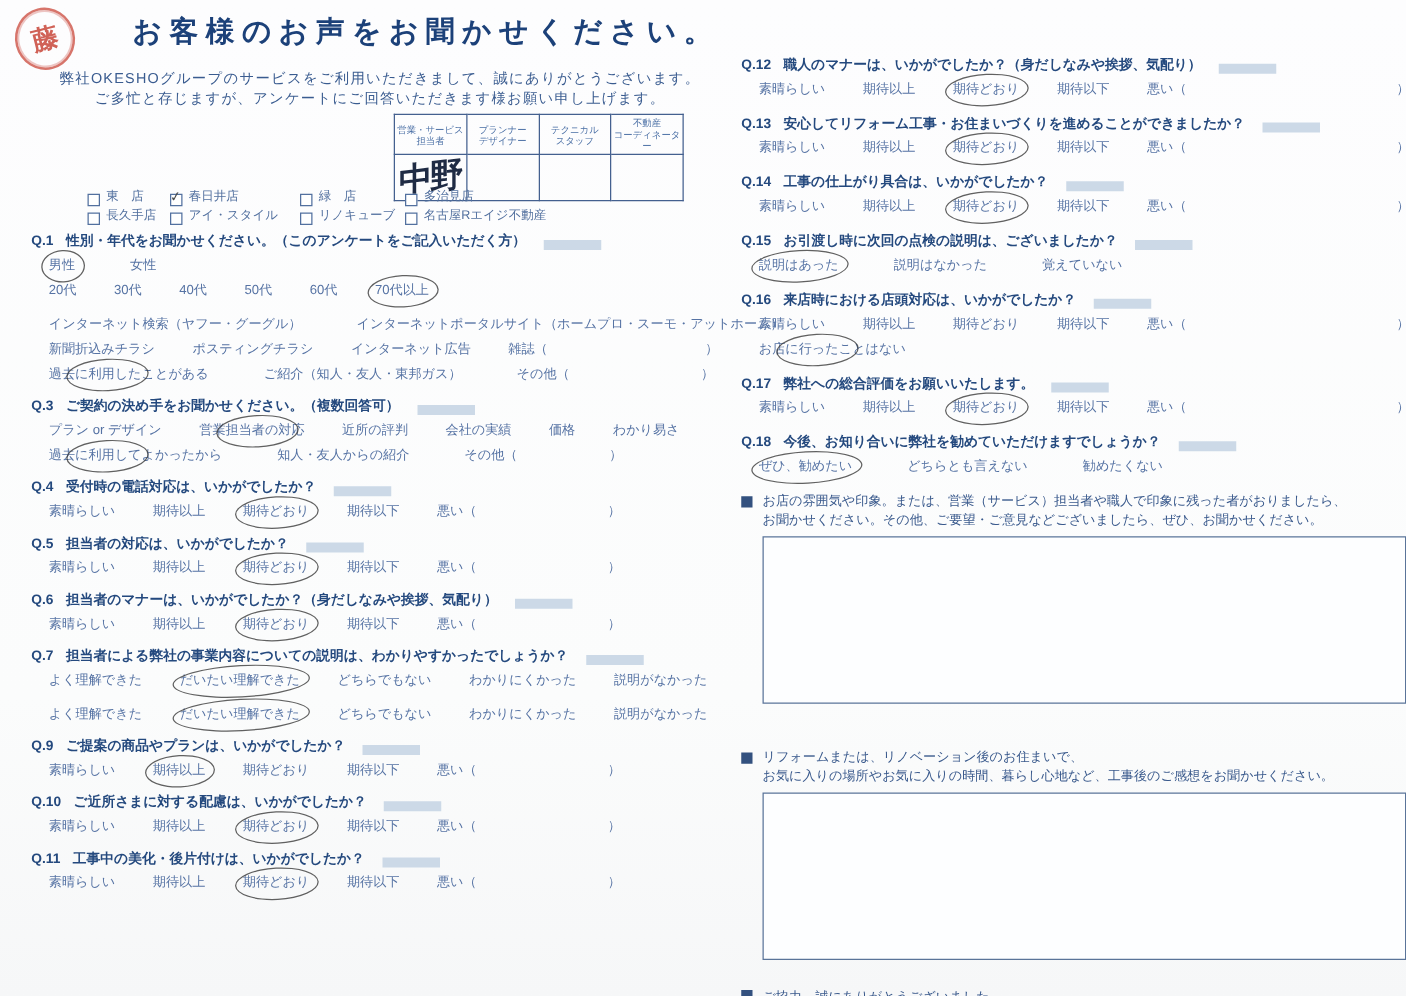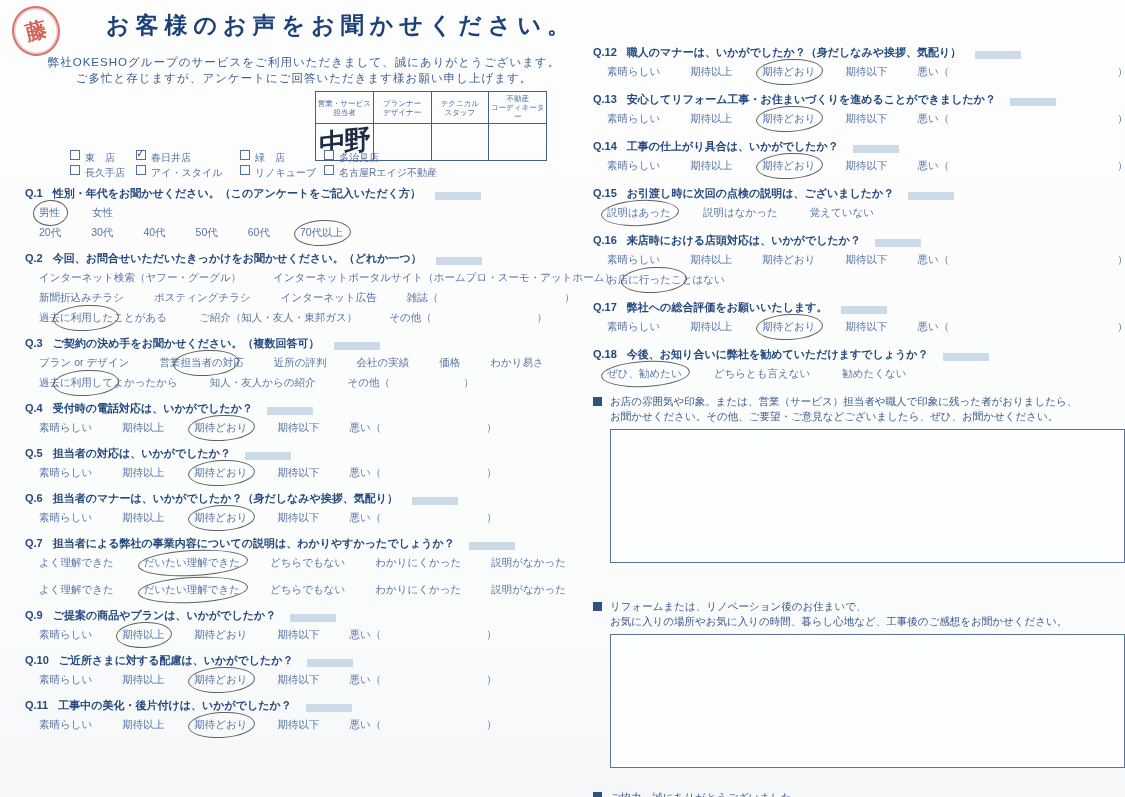--- a/index.html
+++ b/index.html
@@ -34,36 +34,36 @@
   .staff th{font-size:7.5px;line-height:9px;font-weight:normal;color:#4a6fa5;
     white-space:pre-line;text-align:center;padding:2px 1px;height:16px;}
   .staff td{height:36px;vertical-align:middle;}
   .hand{font-size:27px;color:#1f2b44;font-weight:bold;display:inline-block;
     transform:rotate(-7deg) skewX(-7deg);font-family:"DejaVu Serif",serif;
     letter-spacing:-2px;margin-left:3px;}
   
   #stores{position:absolute;left:70px;top:150px;}
   .store-row{display:grid;grid-template-columns:66px 104px 84px auto;
     font-size:10px;color:#52709f;line-height:15px;}
-  .store-item{display:flex;align-items:flex-start;gap:5px;white-space:nowrap;}
+  .store-item{display:flex;align-items:flex-end;gap:5px;white-space:nowrap;}
   .cb{width:8px;height:8px;border:1px solid #52709f;position:relative;flex:none;background:#fff;}
   .cb.checked::after{content:"✓";position:absolute;left:-1px;top:-5px;font-size:11px;color:#4a4a4a;
     transform:rotate(-8deg);}
   
   .col{position:absolute;}
   #qs-left{left:25px;top:186px;width:538px;}
   .col-right{left:593px;top:45px;width:532px;}
   .q{margin-bottom:11px;text-align:center;}
   .col-right .q{margin-bottom:13px;}
   .q-title{display:flex;align-items:flex-end;gap:10px;font-size:11px;font-weight:bold;
     color:#24497e;white-space:nowrap;line-height:14px;}
   .q-bar{width:46px;height:8px;background:#ccd9e7;flex:none;margin-left:4px;}
   .q-row{padding-left:14px;color:#5673a4;font-size:10.5px;line-height:16px;margin-top:4px;
     display:flex;gap:30px;white-space:nowrap;}
-  .gap-wide{gap:32px;}
+  .gap-wide{gap:44px;}
   .gap-xwide{}
   .opt{position:relative;display:inline-block;cursor:default;}
   .opt.circled::after{content:"";position:absolute;left:-6px;right:-8px;top:-4px;bottom:-6px;
     border:1.6px solid rgba(58,58,58,.8);border-radius:50%;transform:rotate(-3deg);}
   .opt.partial::after{right:auto;width:64px;left:14px;}
   
   .comment-section{}
   #c-sec2{margin-top:36px;}
   .c-head{display:flex;gap:8px;font-size:10.5px;color:#39598c;line-height:15px;}
   .bullet{width:9px;height:9px;background:#33517f;margin-top:3px;flex:none;}
@@ -160,25 +160,20 @@
         <div class="q-row gap-xwide">
           <span class="opt">20代</span>
           <span class="opt">30代</span>
           <span class="opt">40代</span>
           <span class="opt">50代</span>
           <span class="opt">60代</span>
           <span class="opt circled">70代以上</span>
         </div>
       </div>
       <div class="q">
-        <div class="q-title">
-          <span class="q-id">Q.2</span>
-          <span class="q-text">今回、お問合せいただいたきっかけをお聞かせください。（どれか一つ）</span>
-          <span class="q-bar"></span>
-        </div>
         <div class="q-row gap-wide">
           <span class="opt">インターネット検索（ヤフー・グーグル）</span>
           <span class="opt">インターネットポータルサイト（ホームプロ・スーモ・アットホーム）</span>
         </div>
         <div class="q-row">
           <span class="opt">新聞折込みチラシ</span>
           <span class="opt">ポスティングチラシ</span>
           <span class="opt">インターネット広告</span>
           <span class="opt">雑誌（　　　　　　　　　　　　）</span>
         </div>

